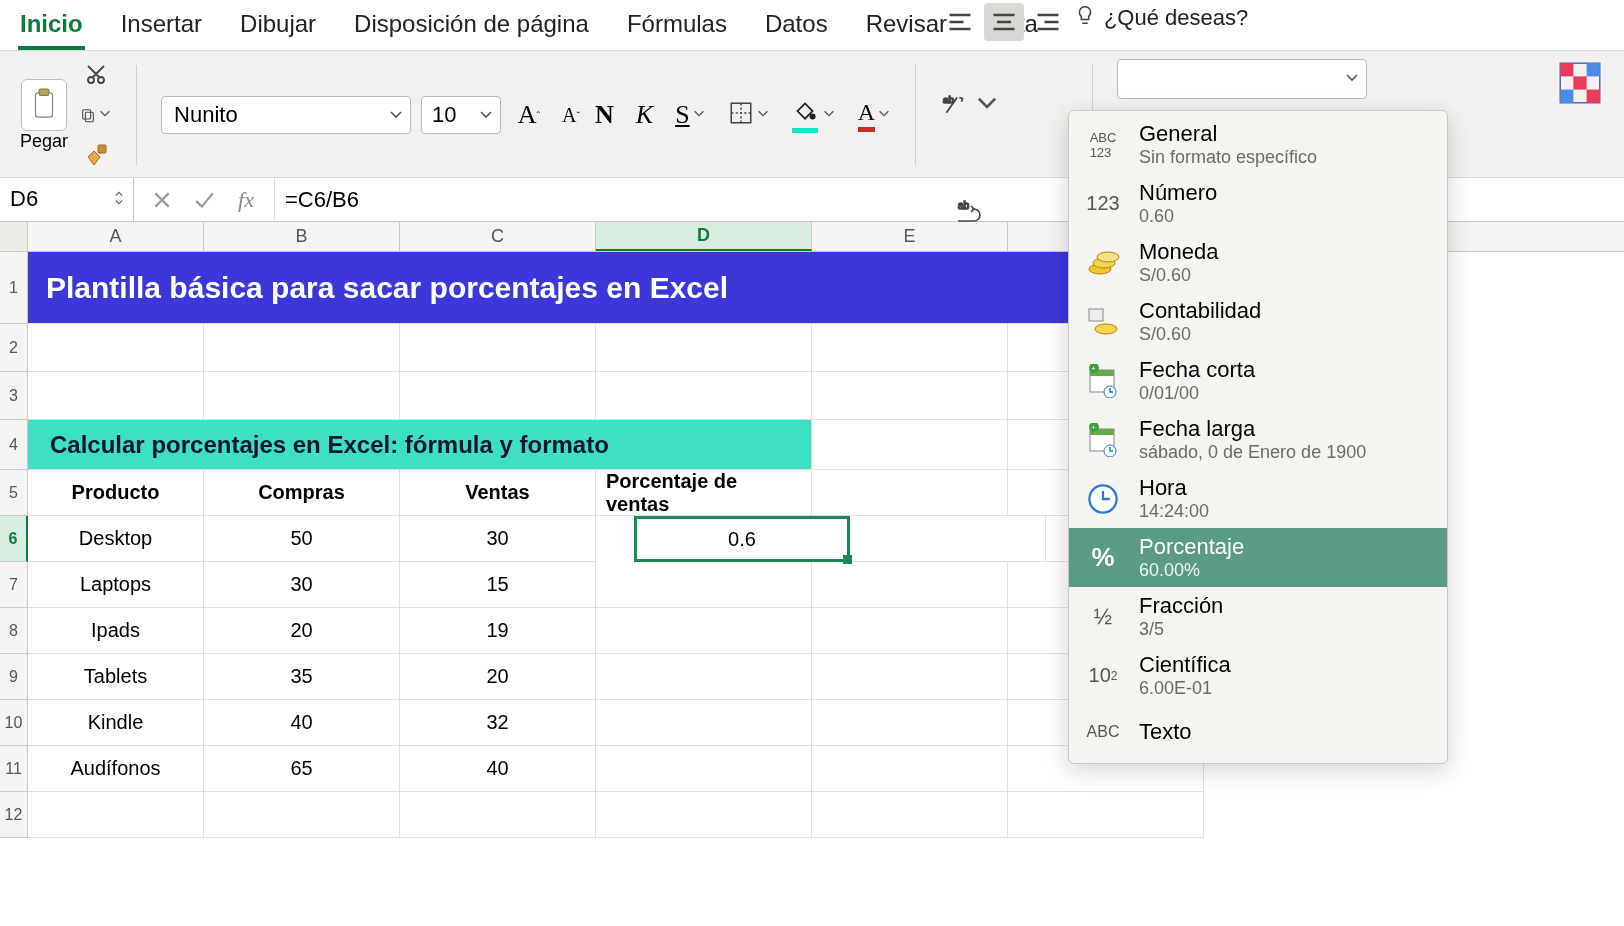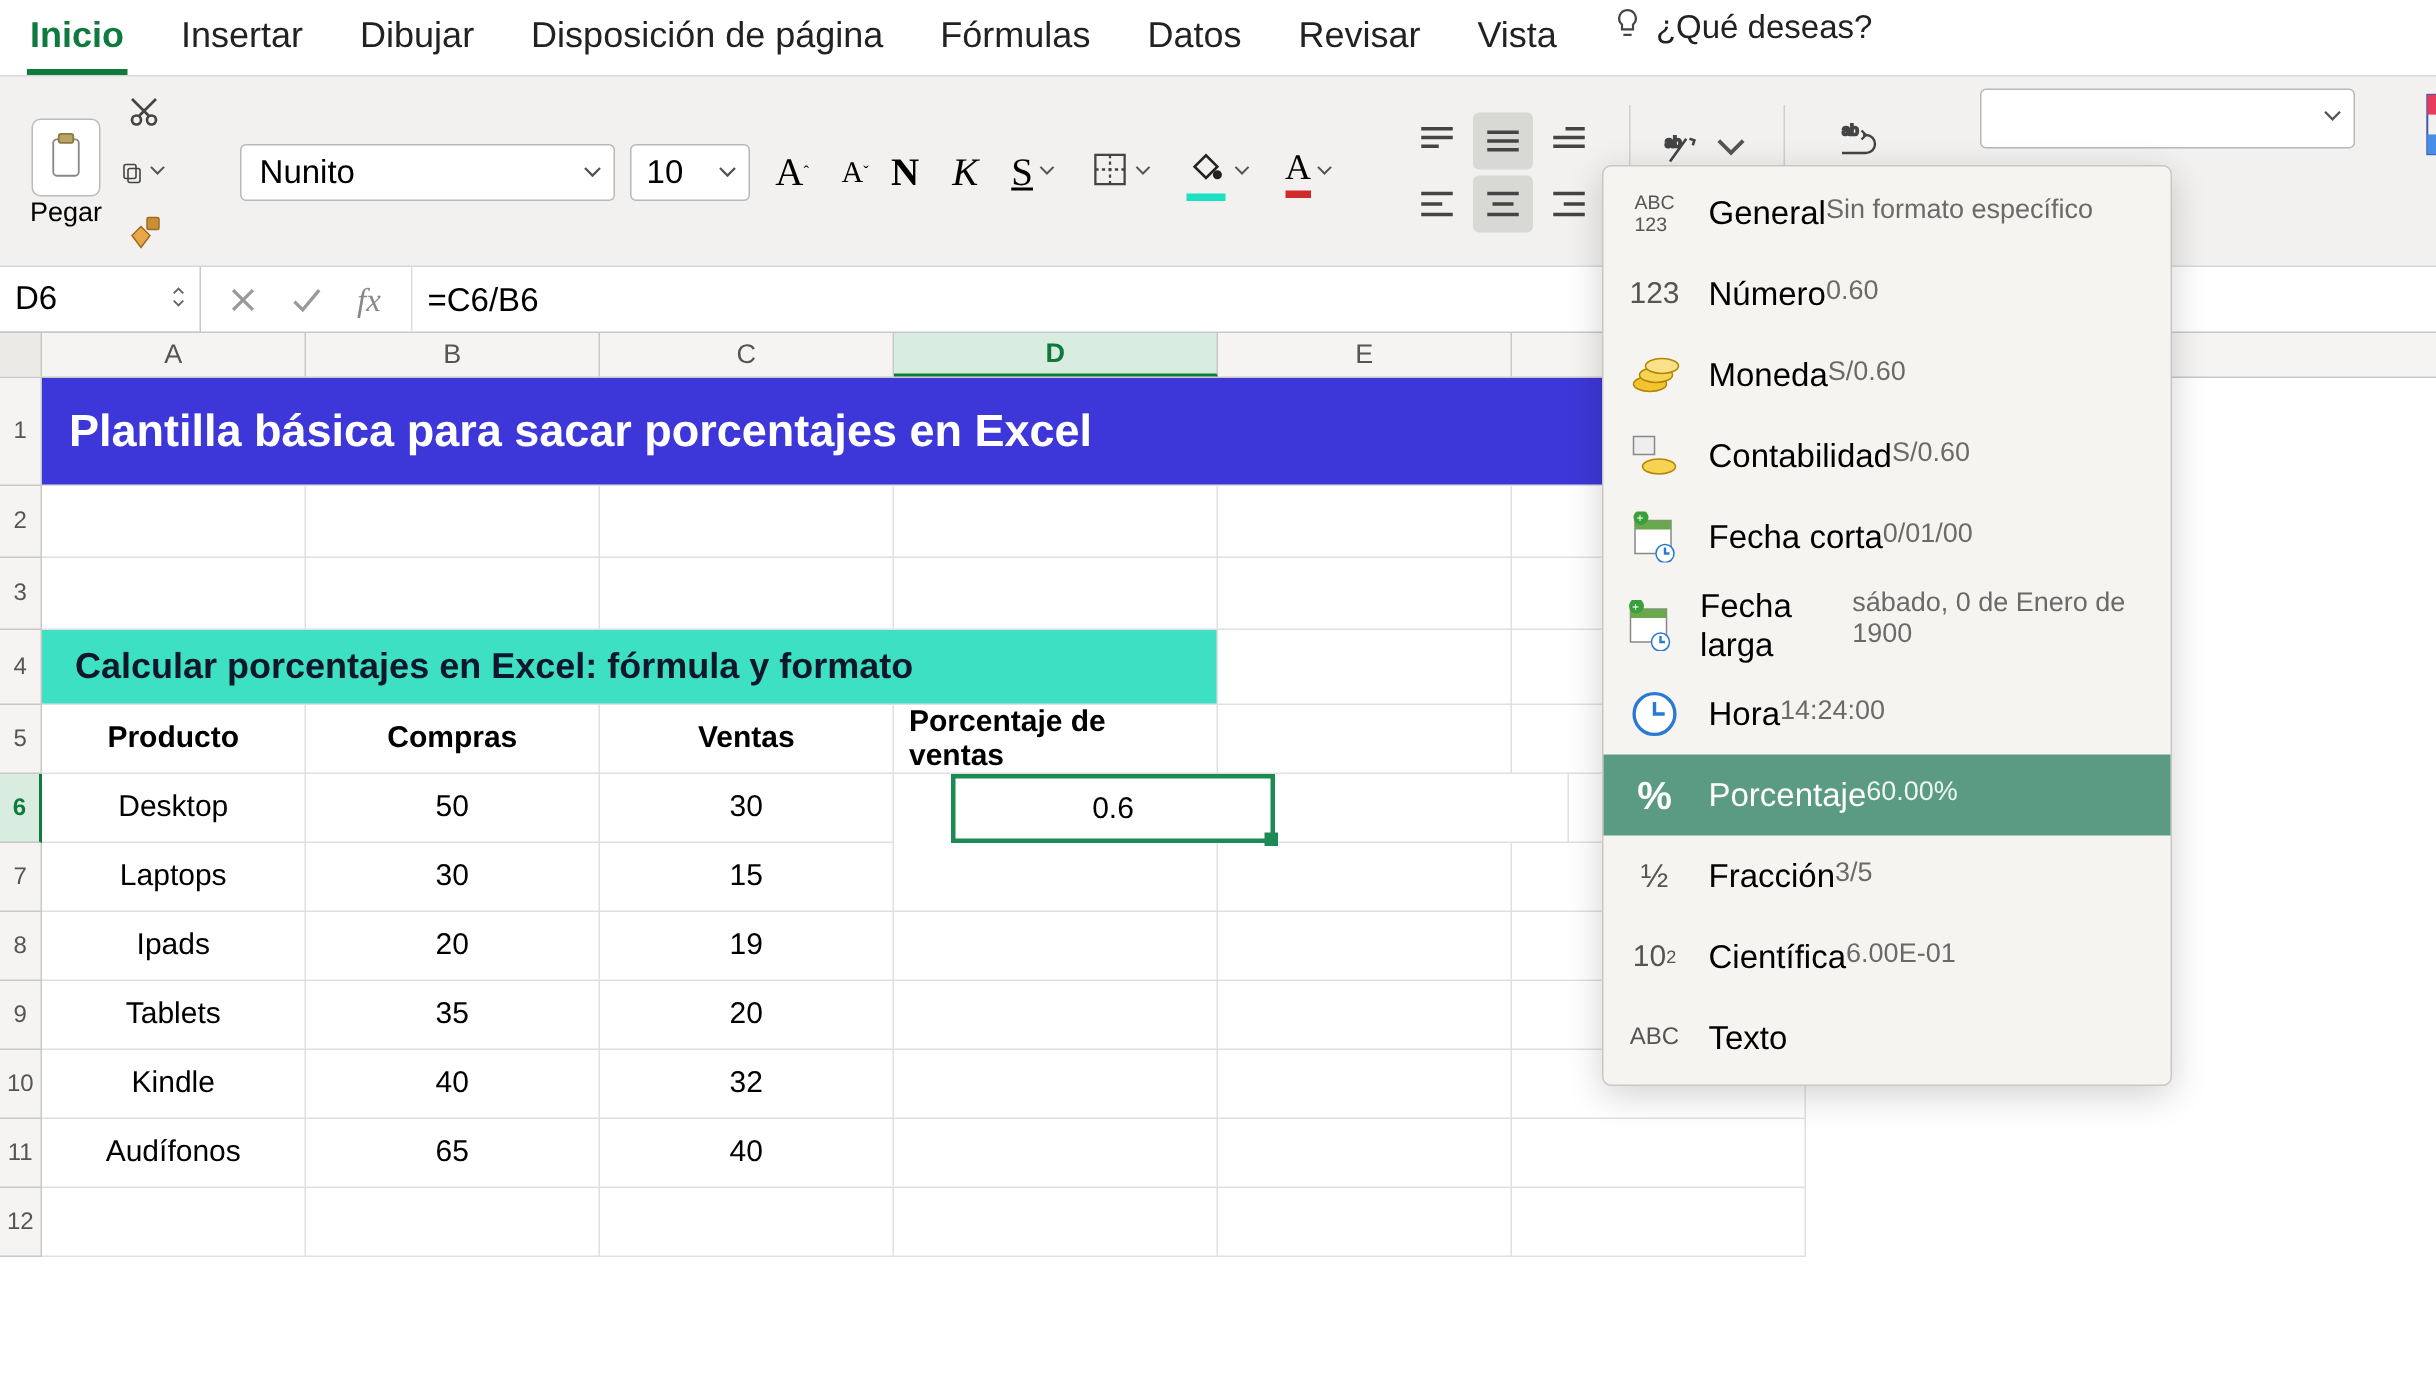--- a/index.html
+++ b/index.html
@@ -90,21 +90,21 @@
   .row.hdr .cell-td{font-weight:700;}
   .selcell{border:3px solid #1c8a55 !important;position:relative;margin-left:38px;}
   .selcell .handle{position:absolute;right:-5px;bottom:-5px;width:9px;height:9px;background:#1c8a55;}
 
   
   .fmt-panel{position:absolute; top:110px; left:1068px; width:380px; background:#f6f4f1; border:1px solid #c9c7c3; border-radius:6px; box-shadow:0 6px 24px rgba(0,0,0,.18); padding:4px 0; z-index:50;}
   .fmt-item{display:flex;align-items:center;gap:14px;padding:6px 14px 6px 12px;cursor:pointer;}
   .fmt-item.sel{background:#5b9b84;color:#fff;}
   .fmt-item .ic{width:44px;height:42px;display:flex;align-items:center;justify-content:center;font-size:20px;color:#555;}
   .fmt-item.sel .ic{color:#fff;}
-  .fmt-item .txts{display:flex;flex-direction:row;}
+  .fmt-item .txts{display:flex;flex-direction:column;}
   .fmt-item .t{font-size:22px;font-weight:500;}
   .fmt-item .s{font-size:18px;color:#6a6a6a;}
   .fmt-item.sel .s{color:#eef7f3;}
   .ic svg{width:34px;height:34px;}
 
   
   .wA{width:176px;} .wB{width:196px;} .wC{width:196px;} .wD{width:216px;} .wE{width:196px;} .wF{width:196px;}
 
   .center{justify-content:center;}
 </style>
@@ -220,21 +220,21 @@
         <span class="swatch-under" style="font-family:'Times New Roman',serif;font-size:24px;">A</span>
         <span class="small-dd"><svg viewBox="0 0 16 16">
               <path d="M3 6l5 5 5-5" stroke="#555" fill="none" stroke-width="1.6"></path>
             </svg></span>
       </span>
     </div>
   </div>
 
   <div class="ribbon-sep"></div>
 
-  <div class="ribbon-group" style="flex-direction:row;gap:18px;align-items:center;">
+  <div class="ribbon-group" style="flex-direction:column;gap:18px;align-items:flex-start;">
     <div class="align-grid">
       <div class="cell">
           <svg viewBox="0 0 24 20" stroke="#444" stroke-width="2">
             <path d="M3 3h18M3 8h18M3 13h10"></path>
           </svg>
         </div>
       <div class="cell on">
           <svg viewBox="0 0 24 20" stroke="#444" stroke-width="2">
             <path d="M3 5h18M3 10h18M3 15h18"></path>
           </svg>

